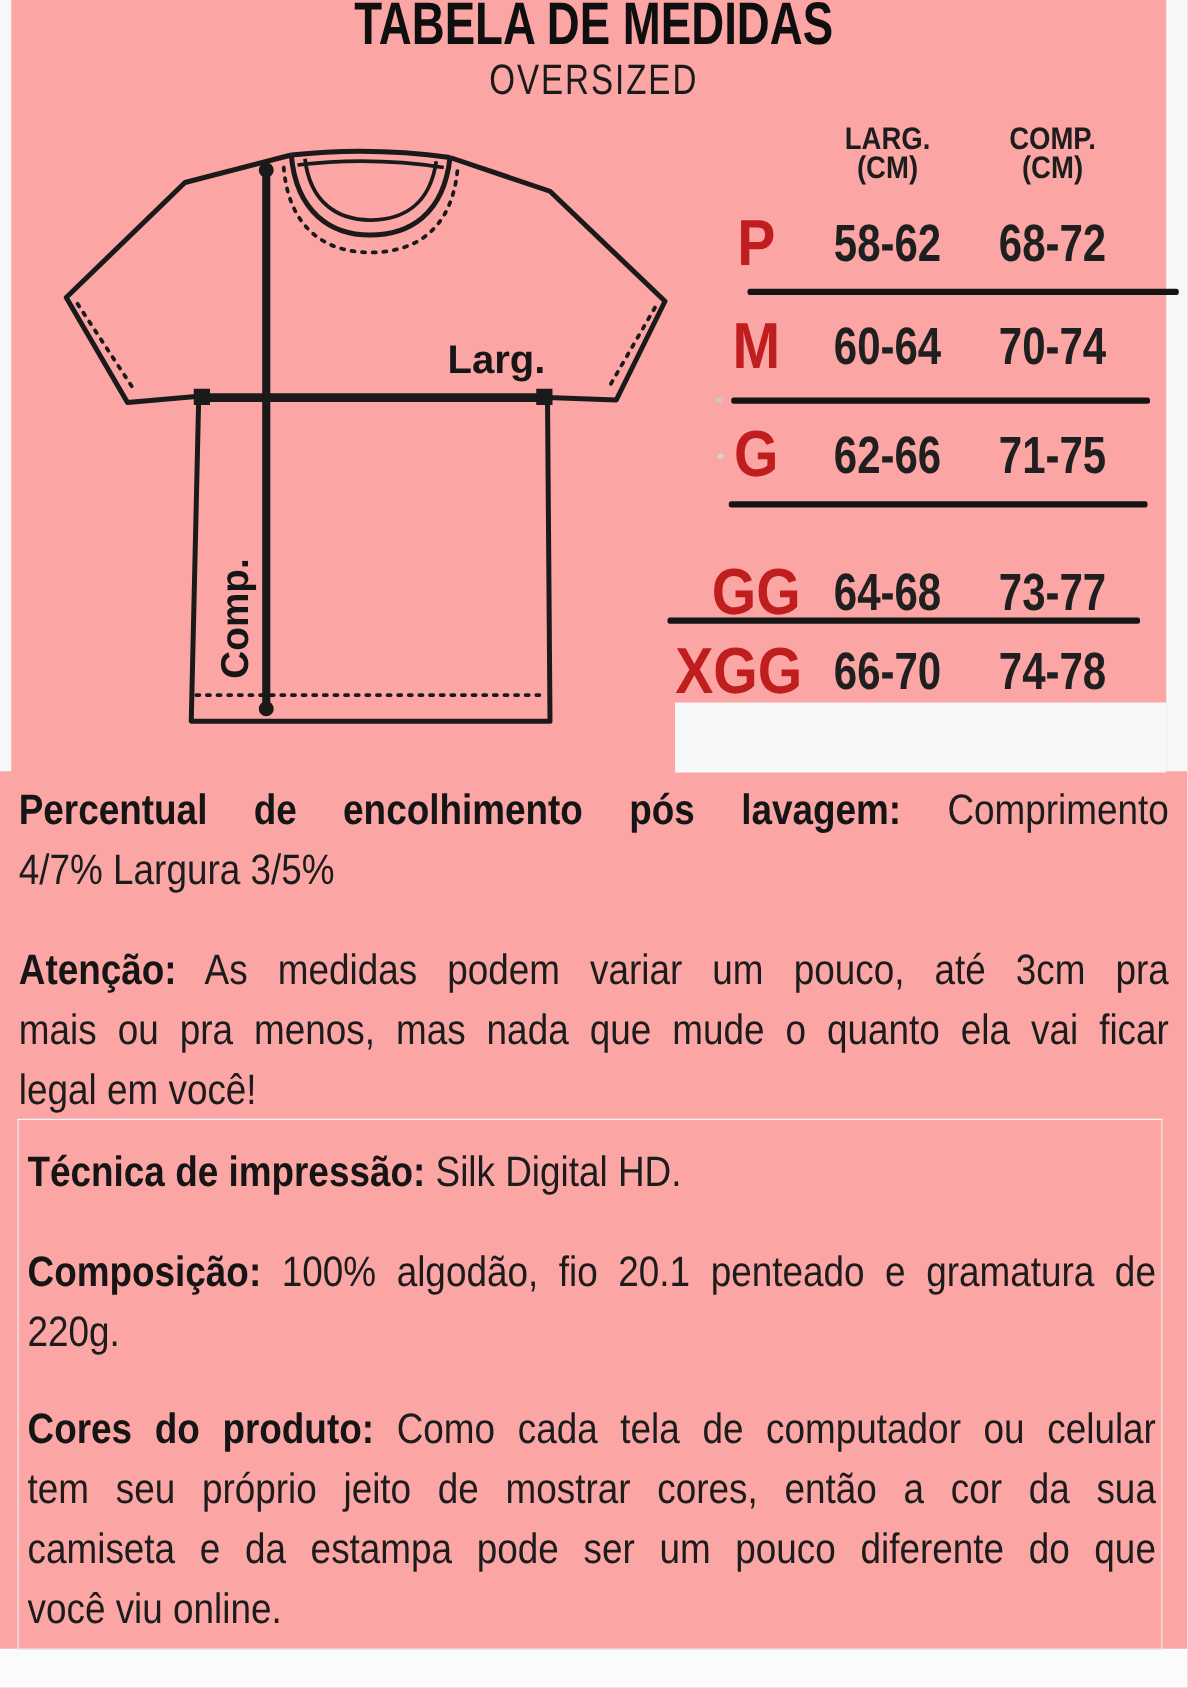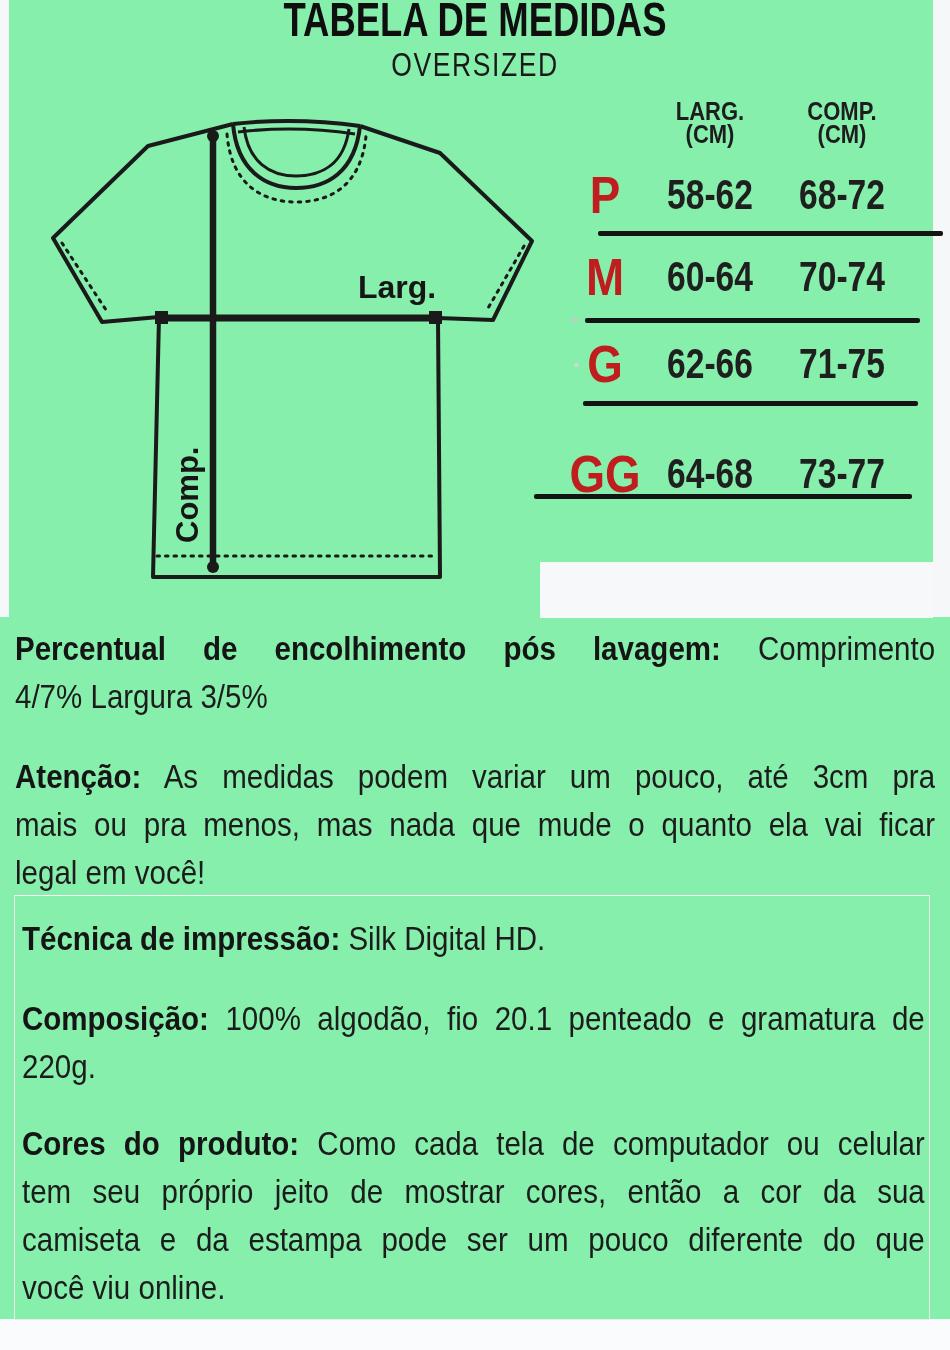--- a/index.html
+++ b/index.html
@@ -1,16 +1,16 @@
 <!DOCTYPE html>
 <html><head>
 <meta charset="utf-8">
 <style>
   html,body{margin:0;padding:0;background:#ffffff;}
-  .page{position:relative;width:950px;height:1350px;background:#86efac;overflow:hidden;
+  .page{position:relative;width:950px;height:1350px;background:#fca5a5;overflow:hidden;
         font-family:"Liberation Sans",sans-serif;color:#1c1c1c;}
   
   .strip{position:absolute;background:#f6f7f9;}
   .bottom-strip{position:absolute;left:0;top:1319px;width:950px;height:31px;background:#fafbfd;}
   .gray-band{position:absolute;left:540px;top:562px;width:393px;height:56px;background:#f7f8fa;}
   
   .title{position:absolute;left:0;top:-2px;width:950px;text-align:center;
          font-size:48px;font-weight:700;line-height:44px;color:#0f0f0f;
          transform:scaleX(.76);transform-origin:475px 0;letter-spacing:0;}
   .subtitle{position:absolute;left:0;top:46px;width:950px;text-align:center;
@@ -109,20 +109,25 @@
   </div>
   <div class="sep" style="left:583px;top:401px;width:335px;"></div>
 
   <div class="trow" style="top:444px;">
     <span class="tsize">GG</span>
     <span class="tval c1">64-68</span>
     <span class="tval c2">73-77</span>
   </div>
   <div class="sep" style="left:534px;top:494px;width:378px;"></div>
 
+  <div class="trow" style="top:507px;">
+    <span class="tsize" style="left:-14px;">XGG</span>
+    <span class="tval c1">66-70</span>
+    <span class="tval c2">74-78</span>
+  </div>
 
   <div class="dot" style="left:572px;top:318px;width:6px;height:4px;"></div>
   <div class="dot" style="left:574px;top:363px;width:5px;height:4px;background:#d4d4d4;"></div>
 
   <div class="para" style="left:15px;top:624px;width:1060px;">
     <div class="line j"><b>Percentual de encolhimento pós lavagem:</b> <span>Comprimento</span></div>
     <div class="line last"><span>4/7% Largura 3/5%</span></div>
   </div>
 
   <div class="para" style="left:15px;top:752px;width:1060px;">

